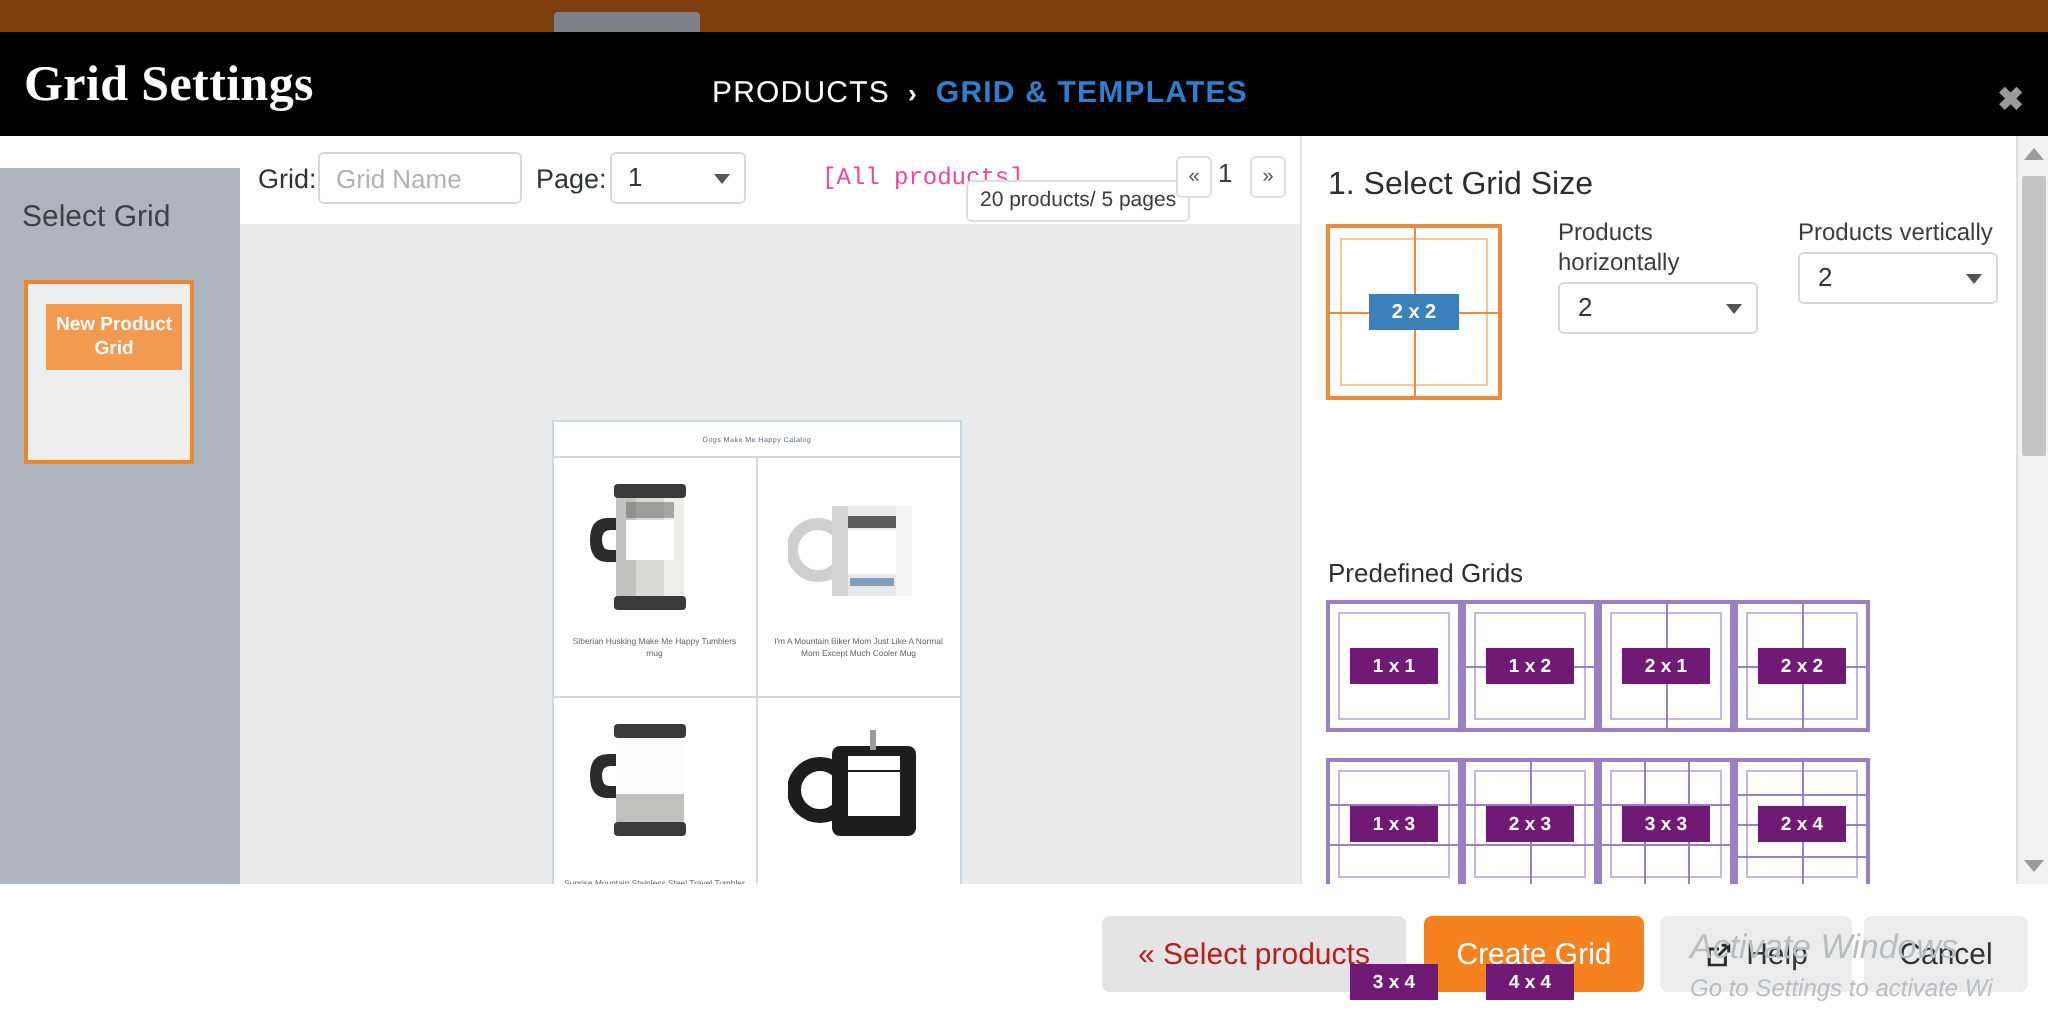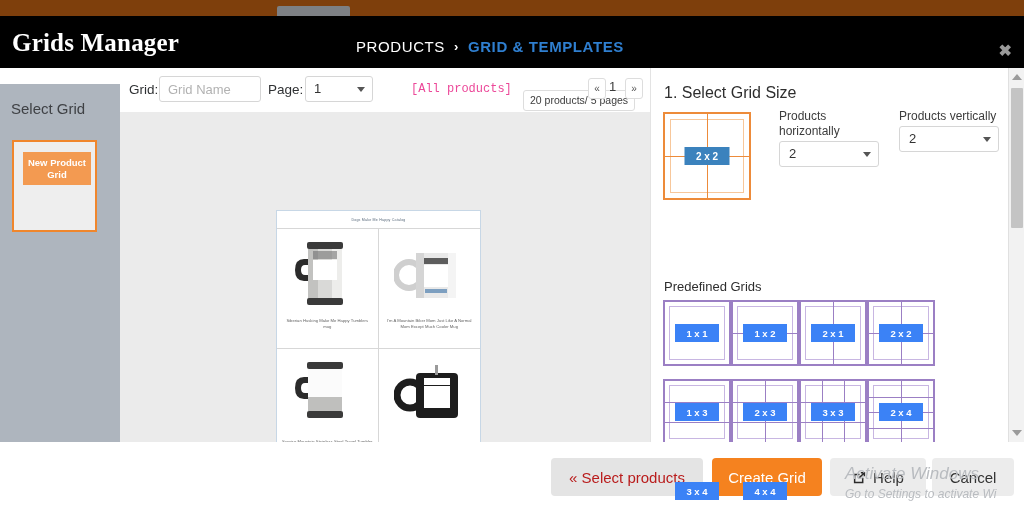--- a/index.html
+++ b/index.html
@@ -106,21 +106,21 @@
     width: 0; height: 0; border-left: 4px solid transparent;
     border-right: 4px solid transparent; border-top: 5px solid #555;
   }
   .tb-allprod {
     position: absolute; left: 291px; top: 14px;
     font-size: 12px; color: #ec4899; font-family: Liberation Mono, monospace;
   }
   .tb-count {
     position: absolute; left: 363px; top: 22px; height: 21px;
     border: 1px solid #dddddd; border-radius: 3px; background: #fff;
-    font-size: 10.5px; color: #3c3c3c; padding: 0 6px; line-height: 19px; margin-left: 40px;
+    font-size: 10.5px; color: #3c3c3c; padding: 0 6px; line-height: 19px;
   }
   .pg-btn {
     position: absolute; top: 10px; width: 18px; height: 21px;
     border: 1px solid #dddddd; border-radius: 3px; background: #fff;
     font-size: 10px; color: #555; text-align: center; line-height: 19px;
     cursor: pointer;
   }
   .pg-prev { left: 468px; }
   .pg-next { left: 505px; }
   .pg-num {
@@ -232,21 +232,21 @@
     position: absolute; left: 4px; top: 4px; right: 4px; bottom: 4px;
     border: 1px solid #c8b6e2;
   }
   .pg-tile .gl-v, .pg-tile .gl-h {
     position: absolute; background: #9b7fc4;
   }
   .pg-tile .gl-v { top: 0; bottom: 0; width: 1px; }
   .pg-tile .gl-h { left: 0; right: 0; height: 1px; }
   .pg-badge {
     position: absolute; left: 50%; top: 50%; transform: translate(-50%,-50%);
-    min-width: 44px; height: 18px; padding: 0 4px; background: #3b82f6;
+    min-width: 44px; height: 18px; padding: 0 4px; background: #701a75;
     color: #ffffff; font-size: 9.5px; font-weight: bold;
     display: flex; align-items: center; justify-content: center;
     white-space: nowrap; z-index: 2;
   }
 
   
   .scrollbar {
     position: absolute; right: 0; top: 0; width: 16px; height: 374px;
     background: #f2f2f2; border-left: 1px solid #e0e0e0;
   }
@@ -288,21 +288,21 @@
 </head>
 <body>
 
 <div id="app">
 
   <div class="os-strip">
     <div class="os-tab"></div>
   </div>
 
   <div class="modal-header">
-    <div class="modal-title">Grids Manager</div>
+    <div class="modal-title">Grid Settings</div>
     <div class="breadcrumb">
       <span>PRODUCTS</span>
       <span class="bc-sep">›</span>
       <span class="bc-active">GRID &amp; TEMPLATES</span>
     </div>
     <div class="close-x">✖</div>
   </div>
 
   <div class="body-wrap">
 

